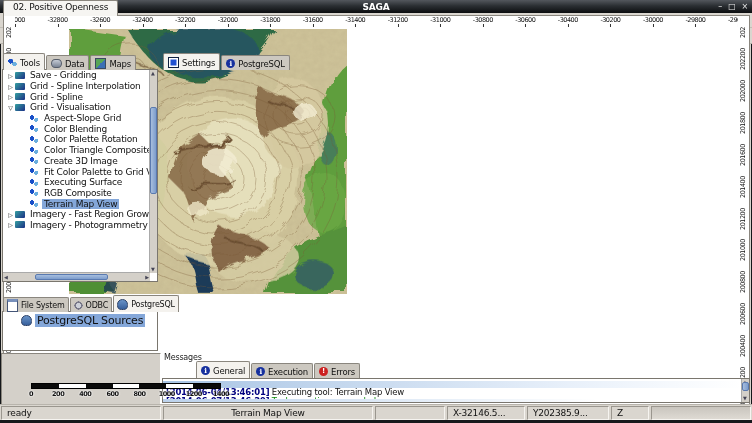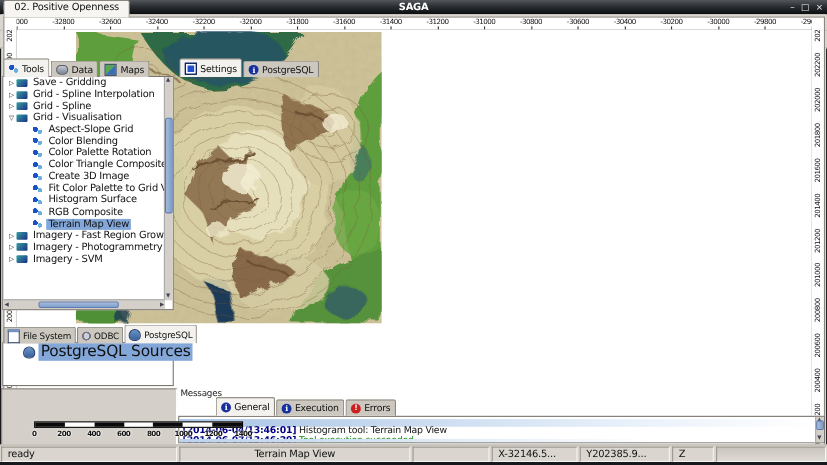--- a/index.html
+++ b/index.html
@@ -82,21 +82,21 @@
   .lbl{padding:0 2px;}
   .selected>.lbl{background:#84a7d9;}
   .vscroll{position:absolute;right:0;top:0;bottom:8px;width:7px;background:#d4d0c9;border-left:1px solid #aaa;}
   .vthumb{position:absolute;left:0;right:0;top:18%;height:42%;background:linear-gradient(90deg,#a7bede,#7c9ccc);border:1px solid #5a7ab0;border-radius:2px;}
   .hscroll{position:absolute;left:0;right:7px;bottom:0;height:8px;background:#d4d0c9;border-top:1px solid #aaa;}
   .hthumb{position:absolute;top:1px;bottom:1px;left:22%;width:48%;background:linear-gradient(#a7bede,#7c9ccc);border:1px solid #5a7ab0;border-radius:2px;}
   .sarrow{position:absolute;font-size:5px;color:#445;line-height:7px;}
   
   .datasource{left:1px;top:284px;width:158px;height:68px;}
   .datasource .tab{font-size:8px;padding:1px 3px 0;}
-  .dslist{position:absolute;inset:0;font-size:14px;padding-top:2px;}
+  .dslist{position:absolute;inset:0;font-size:11px;padding-top:2px;}
   .dslist .titem{height:12px;}
   
   .props{left:161px;top:42px;width:176px;height:310px;}
   .pgrid{position:absolute;left:1px;right:1px;top:27px;height:141px;background:#fff;border:1px solid #7a766e;overflow:hidden;font-size:8.5px;}
   .prow{position:relative;height:10.8px;display:flex;align-items:center;border-bottom:1px solid #efefef;}
   .parrow{width:9px;flex:none;font-size:6px;color:#444;text-align:center;}
   .plbl{white-space:nowrap;}
   .pval{position:absolute;left:95px;right:0;top:0;bottom:0;display:flex;align-items:center;
         border-left:1px solid #efefef;padding-left:3px;white-space:nowrap;overflow:hidden;}
   .t-group{color:#8f8f8f;font-weight:bold;}
@@ -322,46 +322,41 @@
           <span class="lbl">Create 3D Image</span>
         </div>
           <div class="titem i-tool" style="padding-left: 17px;">
           <span class="arrow"></span>
           <span class="ticon"></span>
           <span class="lbl">Fit Color Palette to Grid Values</span>
         </div>
           <div class="titem i-tool" style="padding-left: 17px;">
           <span class="arrow"></span>
           <span class="ticon"></span>
-          <span class="lbl">Histogram Surface</span>
+          <span class="lbl">Executing Surface</span>
         </div>
           <div class="titem i-tool" style="padding-left: 17px;">
           <span class="arrow"></span>
           <span class="ticon"></span>
           <span class="lbl">RGB Composite</span>
         </div>
           <div class="titem selected i-tool" style="padding-left: 17px;">
           <span class="arrow"></span>
           <span class="ticon"></span>
           <span class="lbl">Terrain Map View</span>
         </div>
           <div class="titem i-toolbox" style="padding-left: 3px;">
           <span class="arrow">▷</span>
           <span class="ticon"></span>
           <span class="lbl">Imagery - Fast Region Growing Al</span>
         </div>
           <div class="titem i-toolbox" style="padding-left: 3px;">
           <span class="arrow">▷</span>
           <span class="ticon"></span>
           <span class="lbl">Imagery - Photogrammetry</span>
-        </div>
-          <div class="titem i-toolbox" style="padding-left: 3px;">
-          <span class="arrow">▷</span>
-          <span class="ticon"></span>
-          <span class="lbl">Imagery - SVM</span>
         </div>
         </div>
       <div class="vscroll">
         <span class="sarrow" style="top:0;left:1px;">▲</span>
         <div class="vthumb"></div>
         <span class="sarrow" style="bottom:0;left:1px;">▼</span>
       </div>
       <div class="hscroll">
         <span class="sarrow" style="left:1px;top:1px;">◀</span>
         <div class="hthumb"></div>
@@ -681,21 +676,21 @@
           <span class="tico9"></span>
           <span>Errors</span>
         </span>
       </div>
     <div class="pbody">
       <div class="mbodyin">
         <div class="msel"></div>
         <div>
             <div class="mline k-normal">
             <span class="mtime">[2014-06-04/13:46:01]</span>
-            <span class="mtext">Histogram tool: Terrain Map View</span>
+            <span class="mtext">Executing tool: Terrain Map View</span>
           </div>
             <div class="mline k-success">
             <span class="mtime">[2014-06-07/13:46:29]</span>
             <span class="mtext">Tool execution succeeded</span>
           </div>
           </div>
       </div>
       <div class="msel2"></div>
       <div class="vscroll">
         <span class="sarrow" style="top:0;left:1px;">▲</span>

